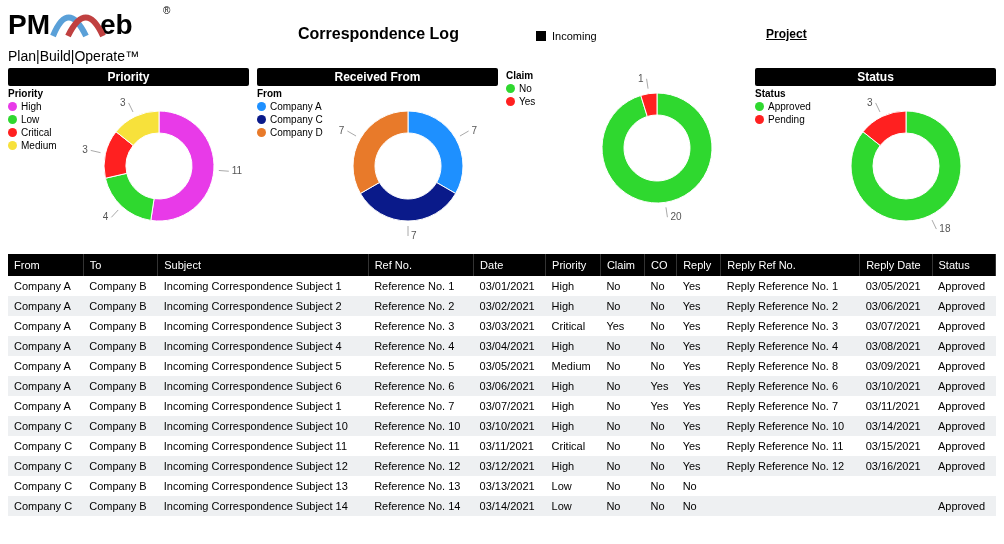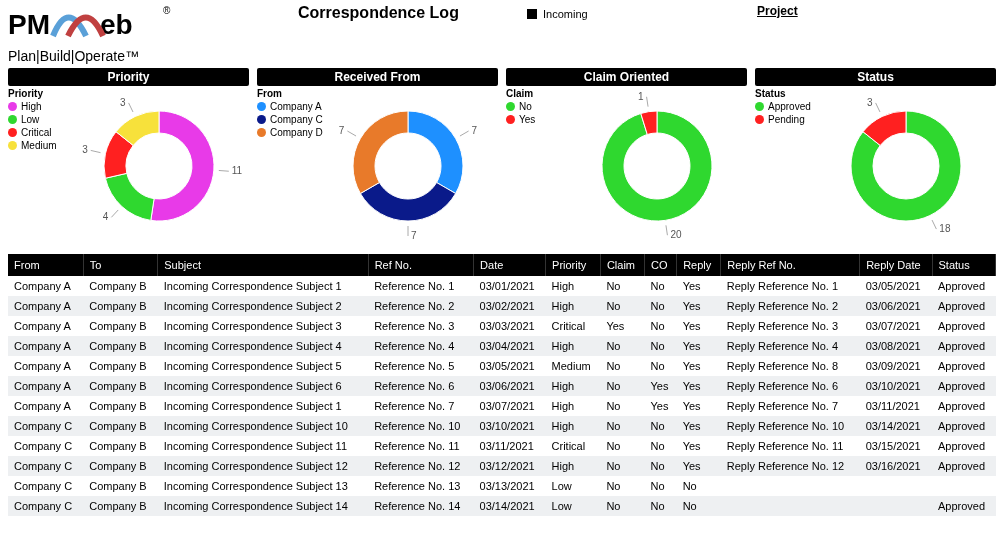--- a/index.html
+++ b/index.html
@@ -1,17 +1,17 @@
 <!DOCTYPE html>
 <html><head>
 <meta charset="utf-8">
 <style>
   * { box-sizing: border-box; margin: 0; padding: 0; }
   body { font-family: Arial, Helvetica, sans-serif; font-size: 11px; color: #000; width: 1004px; background: #fff; }
-  .header-row { display: flex; align-items: flex-start; padding: 4px 17px 0 8px; }
+  .header-row { display: flex; align-items: center; padding: 4px 8px 0 8px; }
   .logo-area { width: 230px; }
   .logo-svg { display:block; }
   .tagline { font-size: 14px; letter-spacing: 0px; margin-top:-2px; }
   .title-area { flex: 1; text-align: left; padding-left: 60px; }
   .title-area h1 { font-size: 16px; font-weight: bold; }
   .filter-box { width: 230px; }
   .filter-label { font-weight: bold; text-decoration: underline; font-size: 12px; }
   .filter-value { display:flex; align-items:center; margin-top:4px; }
   .filter-value .sq { width:10px; height:10px; background:#000; margin-right:6px; }
   .charts-row { display:flex; padding: 4px 8px 0 8px; gap:8px; }
@@ -132,21 +132,20 @@
             <text x="143.62177826491072" y="48.00000000000001" font-size="10" fill="#555" text-anchor="start">7</text>
             <line class="line" x1="80" y1="140" x2="80" y2="150"></line>
             <text x="83" y="153" font-size="10" fill="#555" text-anchor="start">7</text>
             <line class="line" x1="28.038475772933687" y1="49.99999999999999" x2="19.378221735089298" y2="44.99999999999999"></line>
             <text x="16.378221735089298" y="47.99999999999999" font-size="10" fill="#555" text-anchor="end">7</text>
           </svg>
         </div>
     </div>
   </div>
   <div class="chart-box">
-    <div class="chart-header">Claim Oriented</div>
     <div class="chart-body">
       <div class="legend-col">
         <div class="legend-title">Claim</div>
         <div id="legend-claim">
             <div class="legend-item">
               <span class="dot" style="background:#2fd82f"></span>
               <span>No</span>
             </div>
             <div class="legend-item">
               <span class="dot" style="background:#ff2020"></span>

